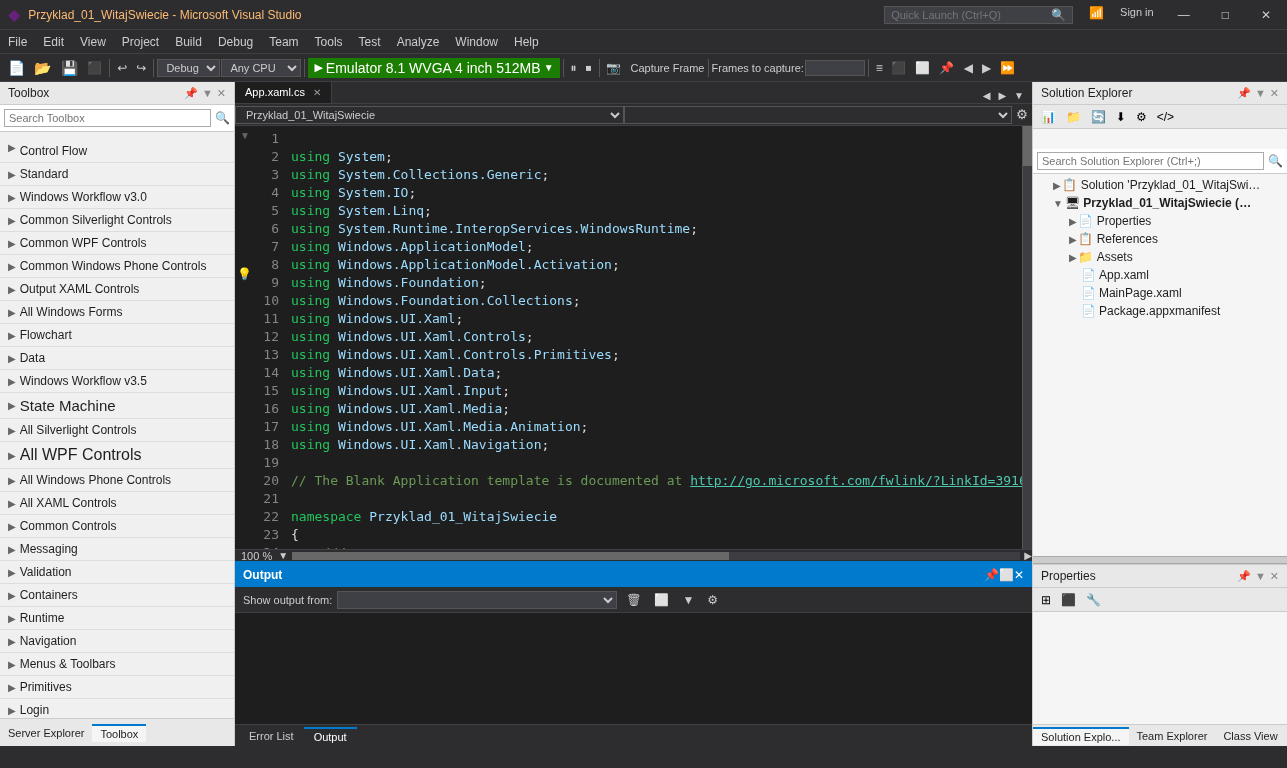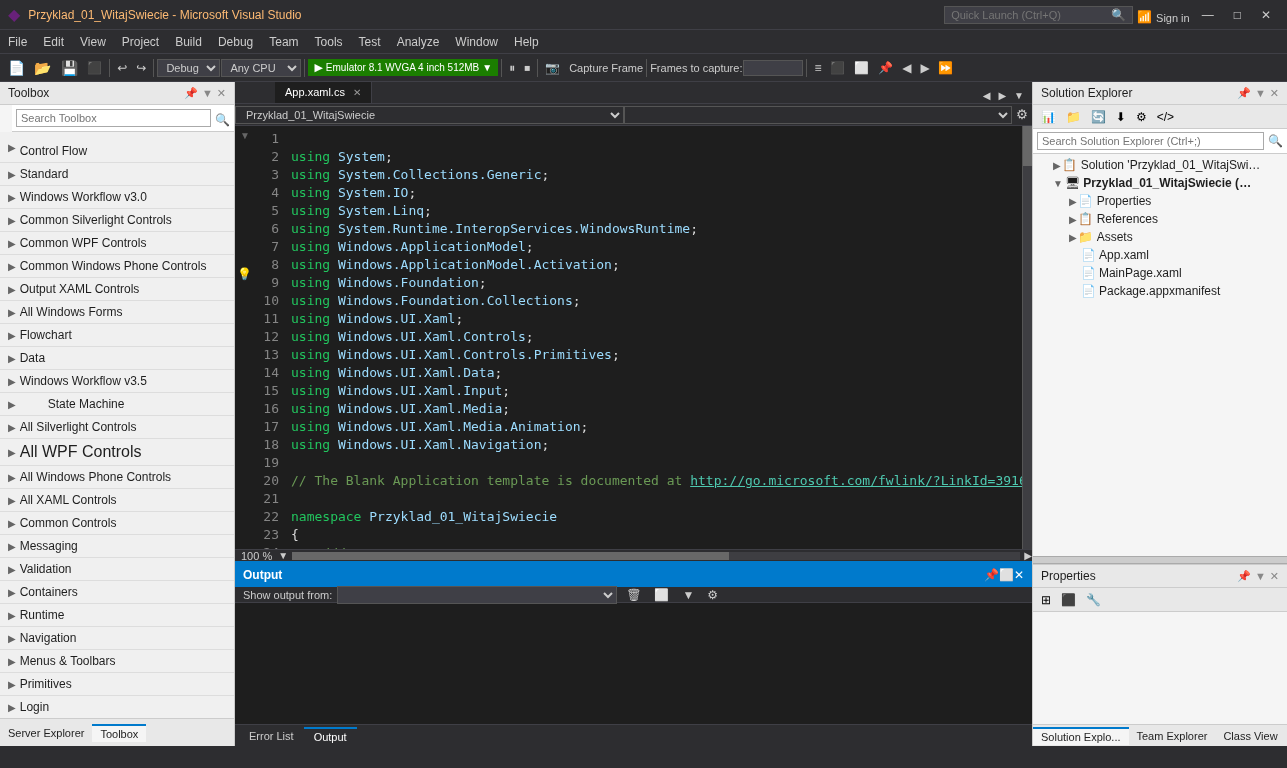--- a/index.html
+++ b/index.html
@@ -65,21 +65,21 @@
     .header-actions { display: flex; gap: 4px; align-items: center; }
 
     #toolbox-outer { display: flex; flex-direction: column; width: 235px; }
   </style>
 </head>
 <body>
 
 <div id="title-bar">
   <span style="color:#68217a;font-size:16px;margin-right:8px;">◆</span>
   <span style="color:#fdba74;font-size:12px;">Przyklad_01_WitajSwiecie - Microsoft Visual Studio</span>
-  <div style="display:flex;align-items:flex-end;gap:4px;margin-left:auto;">
+  <div style="display:flex;align-items:flex-start;gap:16px;margin-left:auto;">
     <div style="display:flex;align-items:center;background:#3f3f46;border:1px solid #555;padding:1px 6px;">
       <input type="text" style="background: transparent; border: none; color: rgb(204, 204, 204); font-size: 11px; width: 160px; outline: none;" placeholder="Quick Launch (Ctrl+Q)">
       <span style="color:#aaa;font-size:12px;">🔍</span>
     </div>
     <span style="color:#ccc;">📶</span>
     <span style="color:#ccc;font-size:11px;cursor:pointer;">Sign in</span>
     <span style="color:#ccc;padding:2px 8px;cursor:pointer;">—</span>
     <span style="color:#ccc;padding:2px 8px;cursor:pointer;">□</span>
     <span style="color:#ccc;padding:2px 8px;cursor:pointer;">✕</span>
   </div>
@@ -111,21 +111,21 @@
   <div class="toolbar-sep"></div>
   <select class="toolbar-dropdown">
     <option>Debug</option>
   </select>
   <select class="toolbar-dropdown" style="width:80px;">
     <option>Any CPU</option>
   </select>
   <div class="toolbar-sep"></div>
   <button class="toolbar-green-btn">
     <span>▶</span>
-    <span style="font-size:10px;">Emulator 8.1 WVGA 4 inch 512MB</span>
+    <span style="font-size:14px;">Emulator 8.1 WVGA 4 inch 512MB</span>
     <span style="font-size:10px;">▼</span>
   </button>
   <div class="toolbar-sep"></div>
   <button class="toolbar-btn">⏸</button>
   <button class="toolbar-btn">⏹</button>
   <div class="toolbar-sep"></div>
   <button class="toolbar-btn">📷</button>
   <span class="toolbar-label" style="margin-left:4px;">Capture Frame</span>
   <div class="toolbar-sep"></div>
   <span class="toolbar-label">Frames to capture:</span>
@@ -144,21 +144,21 @@
 
   <div id="toolbox-outer" style="width:235px;background:#f5f5f5;border-right:1px solid #ccc;display:flex;flex-direction:column;color:#1e1e1e;">
     <div id="toolbox-header" style="background:#e8e8e8;padding:4px 8px;font-size:12px;display:flex;align-items:center;justify-content:space-between;border-bottom:1px solid #ccc;">
       <span style="font-weight:500;">Toolbox</span>
       <div class="header-actions">
         <span class="pin-icon">📌</span>
         <span class="pin-icon">▼</span>
         <span class="pin-icon">✕</span>
       </div>
     </div>
-    <div id="toolbox-search" style="padding:4px;border-bottom:1px solid #ccc;display:flex;align-items:flex-end;background:#fff;margin-left:12px;">
+    <div id="toolbox-search" style="padding:4px;border-bottom:1px solid #ccc;display:flex;align-items:center;background:#fff;">
       <input type="text" style="border: 1px solid rgb(170, 170, 170); padding: 2px 4px; font-size: 11px; flex: 1 1 0%; outline: none;" placeholder="Search Toolbox">
       <span style="margin-left:4px;color:#666;cursor:pointer;">🔍</span>
     </div>
     <div id="toolbox-list" style="flex:1;overflow-y:auto;">
 
     <div class="toolbox-section">
           <div class="toolbox-section-header">
       <span class="toolbox-arrow">▶</span>
       <span style="font-size:12px;margin-top:8px;">Control Flow</span>
     </div>
@@ -219,21 +219,21 @@
         </div>
         <div class="toolbox-section">
           <div class="toolbox-section-header">
       <span class="toolbox-arrow">▶</span>
       <span style="font-size:12px;">Windows Workflow v3.5</span>
     </div>
         </div>
         <div class="toolbox-section">
           <div class="toolbox-section-header">
       <span class="toolbox-arrow">▶</span>
-      <span style="font-size:12px;margin-left:28px;">State Machine</span>
+      <span style="font-size:15px;">State Machine</span>
     </div>
         </div>
         <div class="toolbox-section">
           <div class="toolbox-section-header">
       <span class="toolbox-arrow">▶</span>
       <span style="font-size:12px;">All Silverlight Controls</span>
     </div>
         </div>
         <div class="toolbox-section">
           <div class="toolbox-section-header">
@@ -315,21 +315,21 @@
         </div>
       </div>
     <div style="background:#e8e8e8;height:28px;display:flex;align-items:center;border-top:1px solid #ccc;">
       <span class="se-tab" style="font-size:11px;padding:2px 8px;cursor:pointer;color:#1e1e1e;">Server Explorer</span>
       <span class="se-tab active" style="font-size:11px;padding:2px 8px;cursor:pointer;color:#1e1e1e;background:#f5f5f5;border-top:2px solid #007acc;">Toolbox</span>
     </div>
   </div>
 
   <div style="flex:1;display:flex;flex-direction:column;min-width:0;">
 
-    <div id="editor-tabs" style="background:#2d2d30;display:flex;align-items:flex-end;border-bottom:1px solid #3f3f46;height:22px;padding-left:40px;">
+    <div id="editor-tabs" style="background:#2d2d30;display:flex;align-items:flex-end;border-bottom:1px solid #3f3f46;height:22px;">
       <div class="editor-tab active" style="background:#1e1e1e;color:#fff;padding:2px 10px;font-size:11px;cursor:pointer;display:flex;align-items:center;gap:4px;border-right:1px solid #3f3f46;height:22px;">
         <span>App.xaml.cs</span>
         <span style="color:#999;font-size:10px;margin-left:4px;">✕</span>
       </div>
       <div style="flex:1;display:flex;justify-content:flex-end;align-items:center;padding-right:4px;">
         <button class="toolbar-btn" style="color:#ccc;font-size:10px;">◀</button>
         <button class="toolbar-btn" style="color:#ccc;font-size:10px;">▶</button>
         <button class="toolbar-btn" style="color:#ccc;font-size:10px;">▼</button>
       </div>
     </div>
@@ -397,21 +397,21 @@
       </div>
     </div>
 
     <div id="output-panel" style="height:185px;background:#1e1e1e;border-top:2px solid #007acc;display:flex;flex-direction:column;">
       <div id="output-header" style="background:#007acc;padding:2px 8px;display:flex;align-items:center;font-size:12px;color:white;height:24px;">
         <span style="font-weight:bold;flex:1;">Output</span>
         <button style="background:none;border:none;color:white;cursor:pointer;font-size:12px;">📌</button>
         <button style="background:none;border:none;color:white;cursor:pointer;font-size:12px;">⬜</button>
         <button style="background:none;border:none;color:white;cursor:pointer;font-size:12px;">✕</button>
       </div>
-      <div id="output-toolbar" style="background:#2d2d30;padding:2px 8px;display:flex;align-items:center;border-bottom:1px solid #3f3f46;height:16px;gap:5px;">
+      <div id="output-toolbar" style="background:#2d2d30;padding:2px 8px;display:flex;align-items:center;border-bottom:1px solid #3f3f46;height:26px;gap:5px;">
         <span style="color:#ccc;font-size:11px;">Show output from:</span>
         <select style="background:#3f3f46;border:1px solid #555;color:#ccc;font-size:11px;padding:1px 4px;width:280px;">
           <option></option>
         </select>
         <button class="toolbar-btn" style="font-size:12px;">🗑</button>
         <button class="toolbar-btn">⬜</button>
         <button class="toolbar-btn">▼</button>
         <button class="toolbar-btn">⚙</button>
       </div>
       <div id="output-content" style="flex:1;padding:4px 8px;overflow-y:auto;font-family:Consolas,monospace;font-size:12px;color:#ddd;"></div>
@@ -432,21 +432,21 @@
       </div>
     </div>
     <div style="background:#e8e8e8;padding:2px 4px;display:flex;align-items:center;gap:2px;border-bottom:1px solid #ccc;height:24px;">
       <button style="background:none;border:1px solid transparent;cursor:pointer;padding:1px 3px;font-size:12px;">📊</button>
       <button style="background:none;border:1px solid transparent;cursor:pointer;padding:1px 3px;font-size:12px;">📁</button>
       <button style="background:none;border:1px solid transparent;cursor:pointer;padding:1px 3px;font-size:12px;">🔄</button>
       <button style="background:none;border:1px solid transparent;cursor:pointer;padding:1px 3px;font-size:12px;">⬇</button>
       <button style="background:none;border:1px solid transparent;cursor:pointer;padding:1px 3px;font-size:12px;">⚙</button>
       <button style="background:none;border:1px solid transparent;cursor:pointer;padding:1px 3px;font-size:12px;">&lt;/&gt;</button>
     </div>
-    <div style="padding:3px 4px;border-bottom:1px solid #ccc;display:flex;align-items:center;background:#fff;">
+    <div style="padding:3px 4px;border-bottom:1px solid #ccc;display:flex;align-items:center;background:#fff;margin-top:20px;">
       <input type="text" style="border: 1px solid rgb(170, 170, 170); padding: 2px 4px; font-size: 11px; flex: 1 1 0%; outline: none;" placeholder="Search Solution Explorer (Ctrl+;)">
       <span style="margin-left:4px;color:#666;cursor:pointer;font-size:12px;">🔍</span>
     </div>
     <div id="se-tree" style="flex:1;overflow-y:auto;padding:2px 0;">
 
       <div class="tree-node" style="display:flex;align-items:center;padding:2px 4px;cursor:pointer;">
         <span style="width:16px;display:inline-block;"></span>
         <span style="color:#666;font-size:10px;margin-right:2px;cursor:pointer;">▶</span>
         <span style="margin-right:3px;font-size:12px;">📋</span>
         <span style="font-size:12px;color:#1e1e1e;white-space:nowrap;overflow:hidden;text-overflow:ellipsis;max-width:180px;">Solution 'Przyklad_01_WitajSwiecie' (1 pr</span>

